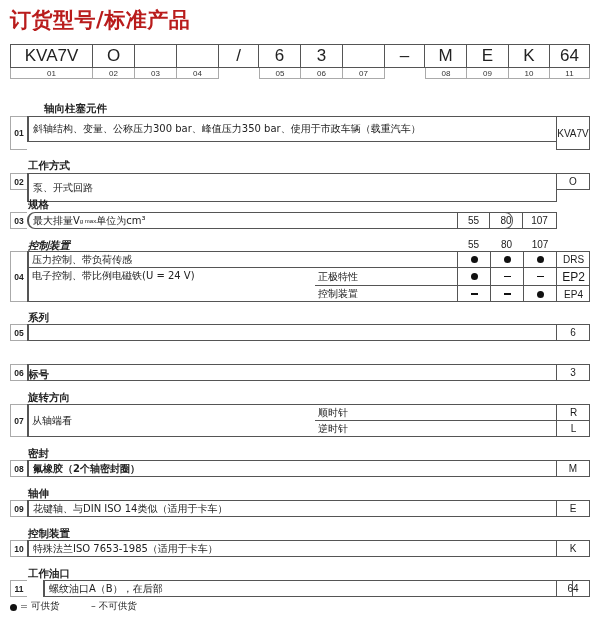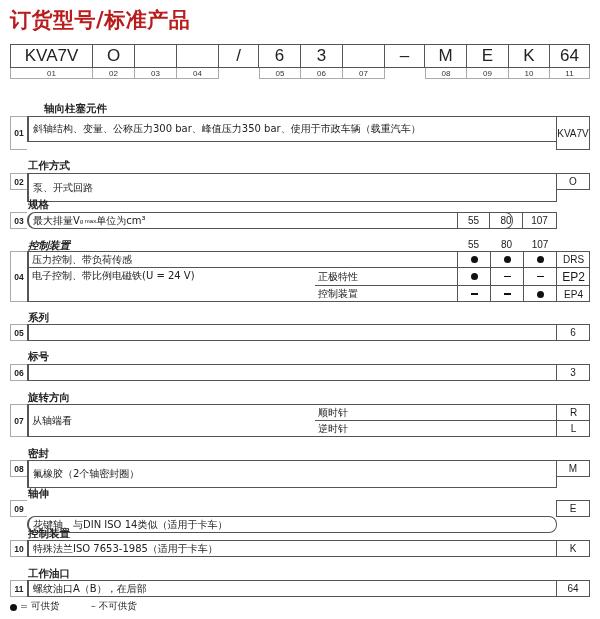--- a/index.html
+++ b/index.html
@@ -171,21 +171,21 @@
 </div>
 
 <div>
   <div class="abs sec-label" style="top:311px;">系列</div>
   <div class="abs num-box" style="top:324px;height:17px;">05</div>
   <div class="abs main-box" style="top:324px;height:17px;width:530px;"></div>
   <div class="abs code-box" style="left:556px;top:324px;width:34px;height:17px;">6</div>
 </div>
 
 <div>
-  <div class="abs sec-label" style="top:350px;">标号</div>
+  <div class="abs sec-label" style="top:368px;">标号</div>
   <div class="abs num-box" style="top:364px;height:17px;">06</div>
   <div class="abs main-box" style="top:364px;height:17px;width:530px;"></div>
   <div class="abs code-box" style="left:556px;top:364px;width:34px;height:17px;">3</div>
 </div>
 
 <div>
   <div class="abs sec-label" style="top:391px;">旋转方向</div>
   <div class="abs num-box" style="top:404px;height:33px;">07</div>
   <div class="abs" style="left:27px;top:404px;width:563px;height:33px;border:1px solid #555;border-left:2px solid #555;"></div>
   <div class="abs plain-text" style="left:32px;top:404px;height:33px;line-height:33px;">从轴端看</div>
@@ -193,42 +193,42 @@
   <div class="abs vline" style="left:556px;top:404px;height:33px;"></div>
   <div class="abs plain-text" style="left:318px;top:405px;height:15px;line-height:15px;">顺时针</div>
   <div class="abs plain-text" style="left:318px;top:421px;height:15px;line-height:15px;">逆时针</div>
   <div class="abs cellc sans" style="left:557px;top:405px;width:33px;height:15px;font-size:10px;">R</div>
   <div class="abs cellc sans" style="left:557px;top:421px;width:33px;height:15px;font-size:10px;">L</div>
 </div>
 
 <div>
   <div class="abs sec-label" style="top:447px;">密封</div>
   <div class="abs num-box" style="top:460px;height:17px;">08</div>
-  <div class="abs main-box" style="top:460px;height:28px;width:530px;">氟橡胶（2个轴密封圈）</div>
+  <div class="abs main-box" style="top:460px;height:17px;width:530px;font-weight:bold;">氟橡胶（2个轴密封圈）</div>
   <div class="abs code-box" style="left:556px;top:460px;width:34px;height:17px;">M</div>
 </div>
 
 <div>
   <div class="abs sec-label" style="top:487px;">轴伸</div>
   <div class="abs num-box" style="top:500px;height:17px;">09</div>
-  <div class="abs main-box" style="top:516px;height:17px;width:530px;border-radius:8px;">花键轴、与DIN ISO 14类似（适用于卡车）</div>
+  <div class="abs main-box" style="top:500px;height:17px;width:530px;">花键轴、与DIN ISO 14类似（适用于卡车）</div>
   <div class="abs code-box" style="left:556px;top:500px;width:34px;height:17px;">E</div>
 </div>
 
 <div>
   <div class="abs sec-label" style="top:527px;">控制装置</div>
   <div class="abs num-box" style="top:540px;height:17px;">10</div>
   <div class="abs main-box" style="top:540px;height:17px;width:530px;">特殊法兰ISO 7653-1985（适用于卡车）</div>
   <div class="abs code-box" style="left:556px;top:540px;width:34px;height:17px;">K</div>
 </div>
 
 <div>
   <div class="abs sec-label" style="top:567px;">工作油口</div>
   <div class="abs num-box" style="top:580px;height:17px;">11</div>
-  <div class="abs main-box" style="top:580px;height:17px;width:530px;">螺纹油口A（B），在后部</div>
+  <div class="abs main-box" style="top:580px;height:17px;width:530px;margin-left:16px;">螺纹油口A（B），在后部</div>
   <div class="abs code-box" style="left:556px;top:580px;width:34px;height:17px;">64</div>
 </div>
 
 <div>
   <div class="abs dot" style="left:10px;top:604px;"></div>
   <div class="abs plain-text" style="left:20px;top:600px;font-size:9.5px;">= 可供货</div>
   <div class="abs plain-text" style="left:91px;top:600px;font-size:9.5px;">– 不可供货</div>
 </div>
 
 </body></html>

